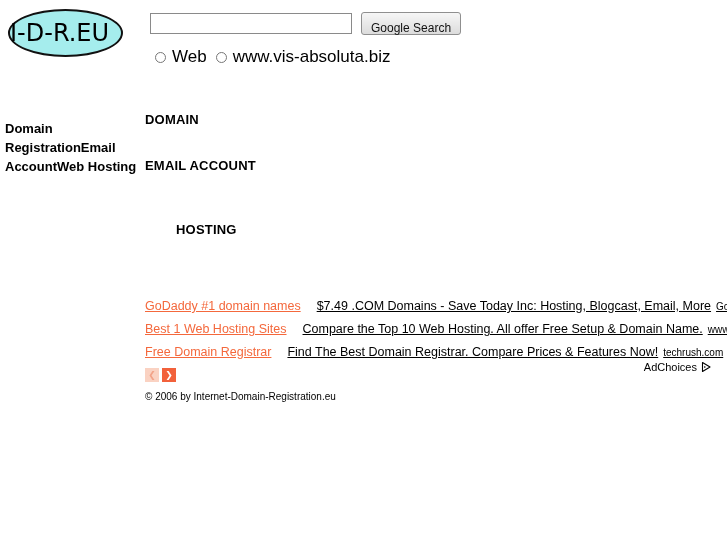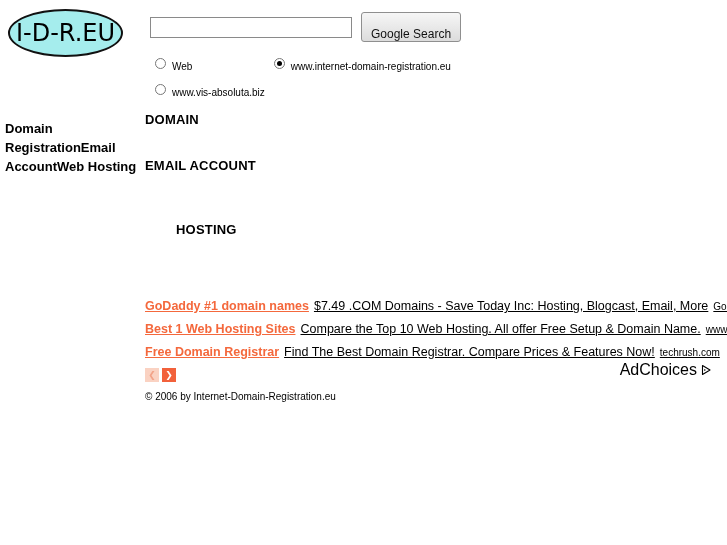--- a/index.html
+++ b/index.html
@@ -14,21 +14,21 @@
   }
 
   
   .logo {
     position: absolute;
     left: 8px; top: 9px;
     width: 115px; height: 48px;
     background: #a5eded;
     border: 2px solid #111;
     border-radius: 50%;
-    display: flex; align-items: center; justify-content: center;
+    display: flex; align-items: center; justify-content: flex-start;
   }
   .logo-text {
     font-family: "DejaVu Sans", sans-serif;
     font-size: 24px;
     font-weight: 500;
     color: #000;
     letter-spacing: 0px;
     white-space: nowrap;
   }
 
@@ -39,21 +39,21 @@
     width: 202px; height: 21px;
     border: 1px solid #8a8a8a;
     background: #fff;
     font-size: 12px;
     padding: 2px 4px;
     outline: none;
   }
   .search-button {
     margin-left: 9px;
     height: 23px;
-    padding: 14px 9px;
+    padding: 8px 9px;
     font-family: "Liberation Sans", sans-serif;
     font-size: 12px;
     color: #111;
     background: linear-gradient(#f6f6f6, #dcdcdc);
     border: 1px solid #8f8f8f;
     border-radius: 3px;
     cursor: pointer;
   }
   .radio-grid {
     margin: 12px 0 0 5px;
@@ -73,21 +73,21 @@
     flex: 0 0 auto;
   }
   .radio.checked::after {
     content: "";
     position: absolute;
     left: 2px; top: 2px;
     width: 5px; height: 5px;
     border-radius: 50%;
     background: #000;
   }
-  .radio-label { font-size: 10px; color: #000; white-space: nowrap; margin-top: 7px; }
+  .radio-label { font-size: 17px; color: #000; white-space: nowrap; }
 
   
   .sidebar-nav {
     position: absolute;
     left: 5px; top: 119px;
     width: 135px;
     font-size: 13px;
     font-weight: bold;
     line-height: 19px;
     white-space: pre-line;
@@ -104,23 +104,23 @@
   }
   .h-domain { top: 112px; }
   .h-email  { top: 158px; }
   .h-hosting{ top: 222px; padding-left: 31px; }
 
   
   .ads { position: absolute; left: 145px; top: 299px; width: 570px; }
   .ad-row { white-space: nowrap; margin-bottom: 8px; font-size: 12.5px; line-height: 15px; }
   .ad-title {
     color: #f4683c;
-    font-weight: bold;
+    font-weight: normal;
     text-decoration: underline;
-    margin-right: 5px;
+    margin-right: 16px;
     cursor: pointer;
   }
   .ad-desc { color: #000000; text-decoration: underline; }
   .ad-url {
     font-size: 10px;
     color: #000;
     text-decoration: underline;
     margin-left: 5px;
     cursor: pointer;
   }
@@ -136,21 +136,21 @@
     padding: 0;
   }
   .arrow-prev { background: #fad2c2; color: #f2a astratto; color: #f2a388; }
   .arrow-next { background: #f2613b; color: #fff; }
 
   
   .adchoices {
     position: absolute;
     right: 15px; top: 361px;
     display: flex; align-items: center;
-    font-size: 16px;
+    font-size: 11px;
     color: #000;
     cursor: pointer;
   }
   .adchoices-icon { margin-left: 3px; display: inline-flex; }
 
   
   .footer {
     position: absolute;
     left: 145px; top: 391px;
     width: 567px;
@@ -170,24 +170,20 @@
 
   <div class="search-area">
     <div class="search-row">
       <input type="text" class="search-input" value="" style="">
       <button class="search-button">Google Search</button>
     </div>
     <div class="radio-grid">
       <span class="radio-option">
         <span class="radio"></span>
         <span class="radio-label">Web</span>
-      </span>
-      <span class="radio-option">
-        <span class="radio checked"></span>
-        <span class="radio-label">www.internet-domain-registration.eu</span>
       </span>
       <span class="radio-option">
         <span class="radio"></span>
         <span class="radio-label">www.vis-absoluta.biz</span>
       </span>
     </div>
   </div>
 
   <div class="sidebar-nav">Domain
 RegistrationEmail

